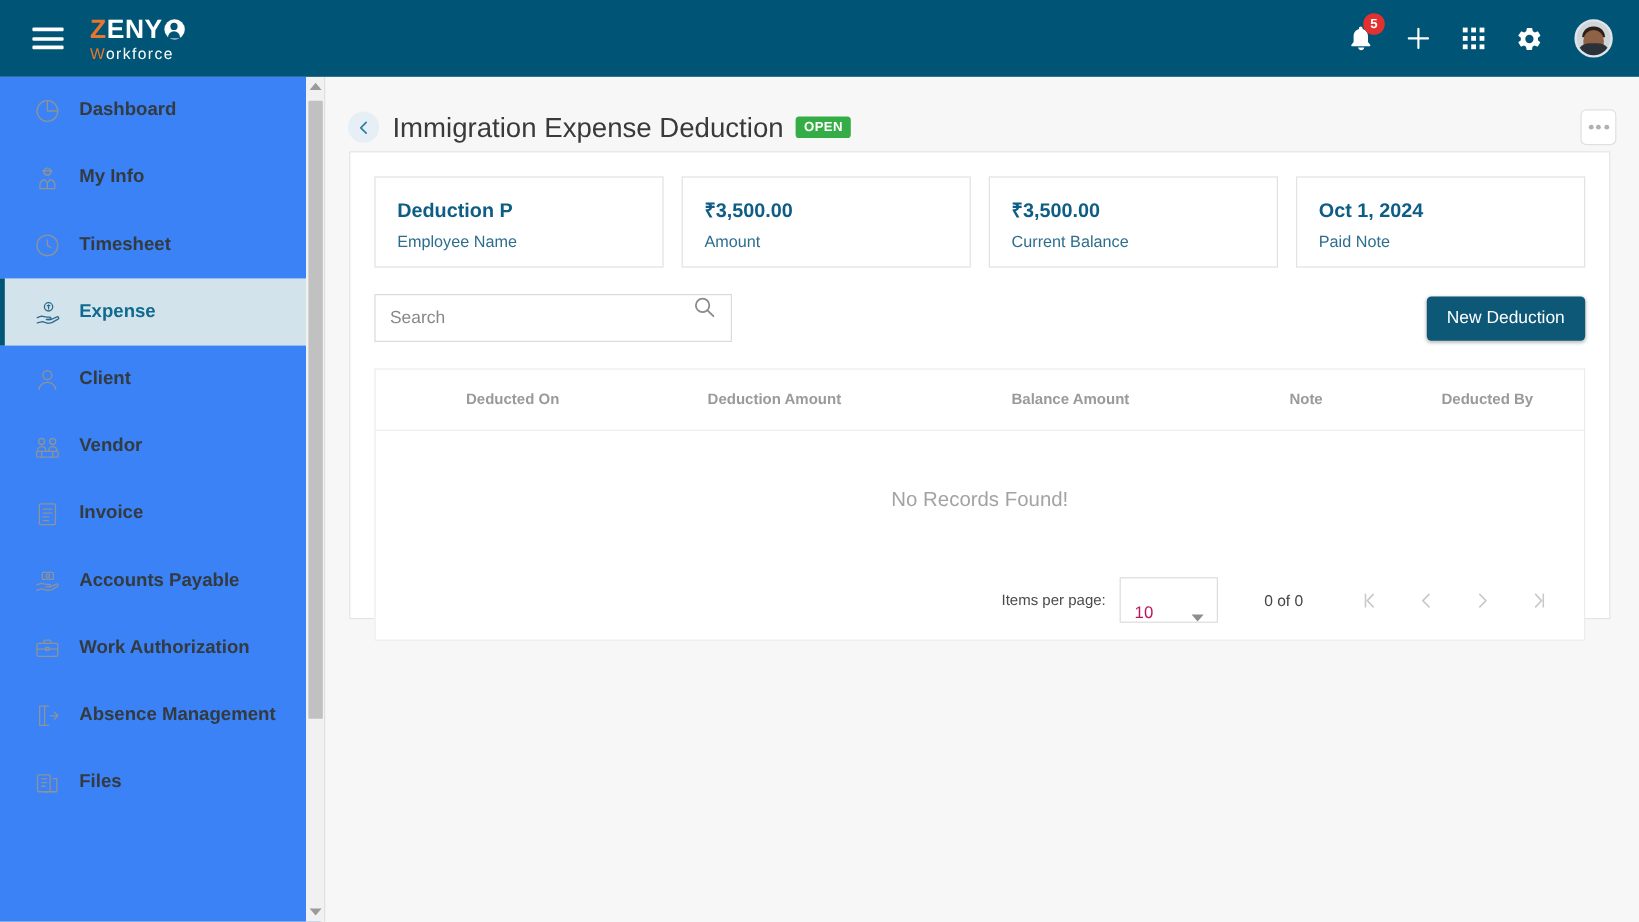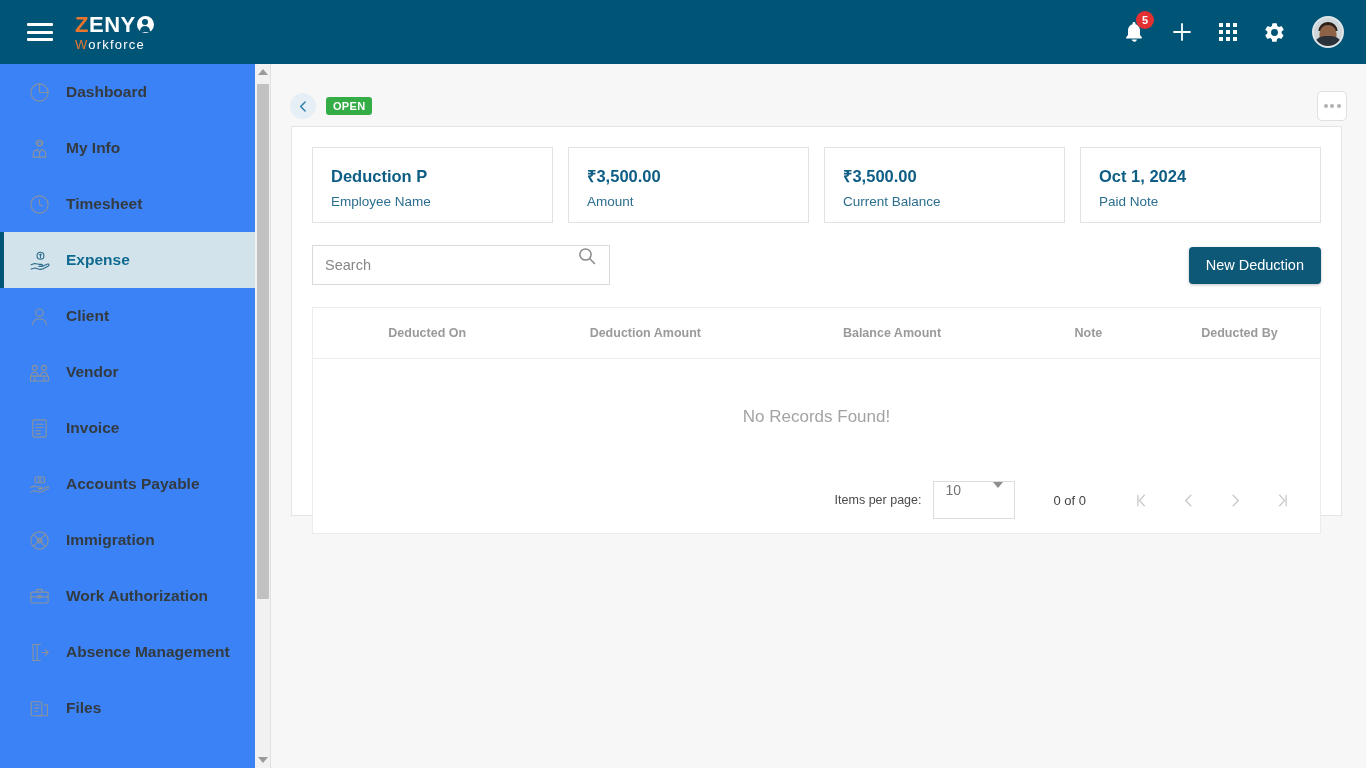--- a/index.html
+++ b/index.html
@@ -213,22 +213,22 @@
     text-align: center; font-size: 17px; color: #a3a3a3;
     padding: 48px 0 44px 0;
   }
   .paginator {
     display: flex; align-items: center; justify-content: flex-end;
     padding: 10px 14px 14px 0; gap: 0;
   }
   .ipp-label { font-size: 12.5px; color: #4a4a4a; margin-right: 12px; }
   .ipp-select {
     width: 82px; height: 38px; border: 1px solid #dcdcdc; background: #fff;
-    display: flex; align-items: flex-start; justify-content: space-between;
-    padding: 0 11px; font-size: 14px; color: #737373; cursor: pointer;
+    display: flex; align-items: flex-end; justify-content: space-between;
+    padding: 0 11px; font-size: 14px; color: #be185d; cursor: pointer;
   }
   .caret { width: 0; height: 0; border-left: 5px solid transparent; border-right: 5px solid transparent; border-top: 6px solid #8d8d8d; }
   .range-label { font-size: 13px; color: #444; margin-left: 38px; margin-right: 32px; }
   .pg-btn {
     width: 47px; height: 30px;
     display: flex; align-items: center; justify-content: center;
     color: #c9c9c9; cursor: pointer;
   }
 </style>
 </head>
@@ -374,30 +374,20 @@
           <circle cx="12.4" cy="7.2" r="1.5" fill="none" stroke="currentColor" stroke-width="1.15" stroke-linecap="round" stroke-linejoin="round"></circle>
           <path d="M2.8 15l3.6-1.3 4.6.9h2.6c.6 0 1 .4 1 1s-.4 1-1 1h-3" fill="none" stroke="currentColor" stroke-width="1.15" stroke-linecap="round" stroke-linejoin="round"></path>
           <path d="M11.6 16.6h3.2l5-2.3c.6-.3 1.3 0 1.5.6.2.5 0 1.1-.5 1.4l-5.4 3-3.4.6-4.7-1.4-4.5 1" fill="none" stroke="currentColor" stroke-width="1.15" stroke-linecap="round" stroke-linejoin="round"></path>
         </svg>
       </span>
       <span>Accounts Payable</span>
     </div>
     <div class="nav-item">
       <span class="nav-icon">
         <svg viewBox="0 0 24 24" width="23" height="23">
-          <circle cx="12" cy="12" r="9" fill="none" stroke="currentColor" stroke-width="1.15" stroke-linecap="round" stroke-linejoin="round"></circle>
-          <path d="M5.9 5.9l12.2 12.2M18.1 5.9L5.9 18.1" fill="none" stroke="currentColor" stroke-width="1.15" stroke-linecap="round" stroke-linejoin="round"></path>
-          <circle cx="12" cy="12" r="2.5" fill="none" stroke="currentColor" stroke-width="1.15" stroke-linecap="round" stroke-linejoin="round"></circle>
-        </svg>
-      </span>
-      <span>Immigration</span>
-    </div>
-    <div class="nav-item">
-      <span class="nav-icon">
-        <svg viewBox="0 0 24 24" width="23" height="23">
           <rect x="3" y="7.4" width="18" height="11.4" rx="1.2" fill="none" stroke="currentColor" stroke-width="1.15" stroke-linecap="round" stroke-linejoin="round"></rect>
           <path d="M9 7.4V5.6c0-.6.5-1 1-1h4c.6 0 1 .4 1 1v1.8" fill="none" stroke="currentColor" stroke-width="1.15" stroke-linecap="round" stroke-linejoin="round"></path>
           <path d="M3 12.4h18" fill="none" stroke="currentColor" stroke-width="1.15" stroke-linecap="round" stroke-linejoin="round"></path>
           <rect x="10.4" y="11" width="3.2" height="2.6" rx=".5" fill="none" stroke="currentColor" stroke-width="1.15" stroke-linecap="round" stroke-linejoin="round"></rect>
         </svg>
       </span>
       <span>Work Authorization</span>
     </div>
     <div class="nav-item">
       <span class="nav-icon">
@@ -432,20 +422,21 @@
 </div>
 
 <div class="main">
 
   <div class="page-head">
     <div class="back-btn">
       <svg width="13" height="13" viewBox="0 0 16 16">
         <path d="M10 2.5L4.5 8l5.5 5.5" fill="none" stroke="#2f7fa8" stroke-width="1.8" stroke-linecap="round" stroke-linejoin="round"></path>
       </svg>
     </div>
+    <h1 class="page-title">Immigration Expense Deduction</h1>
     <span class="status-badge">OPEN</span>
     <div class="more-btn">
       <i></i>
       <i></i>
       <i></i>
     </div>
   </div>
 
   <div class="content-card">
 

